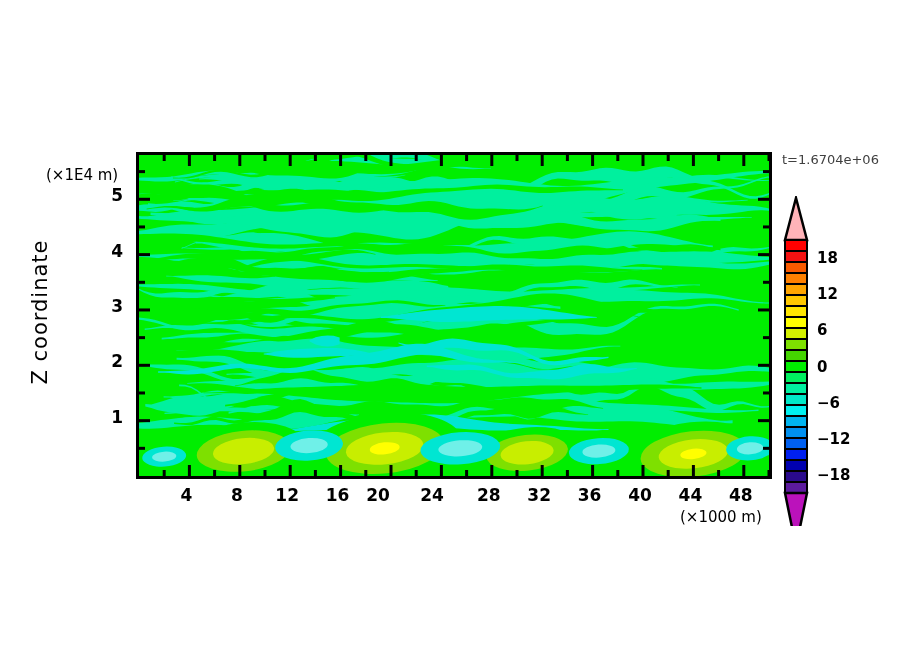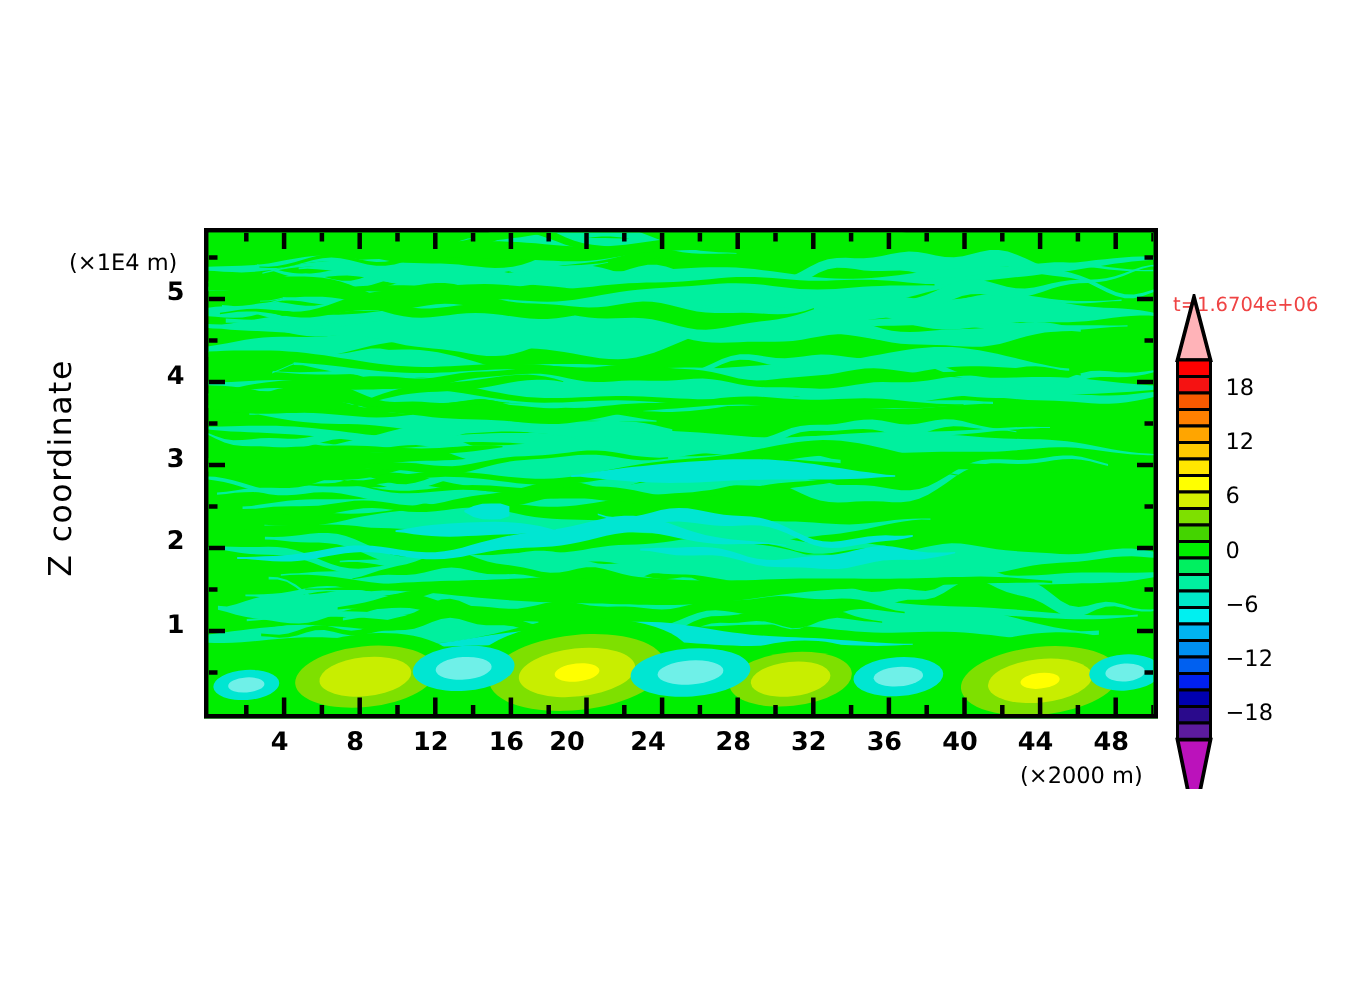--- a/index.html
+++ b/index.html
@@ -3,46 +3,46 @@
 <meta charset="utf-8">
 <style>
   html,body{margin:0;padding:0;}
   body{width:904px;height:654px;background:#ffffff;
        font-family:"DejaVu Sans",sans-serif;overflow:hidden;position:relative;}
   .root{position:absolute;left:0;top:0;width:904px;height:654px;}
   .ttl{position:absolute;left:0;top:85px;width:904px;text-align:center;
        font-size:25px;letter-spacing:1px;color:#000;font-weight:300;}
   .yunit{position:absolute;left:46px;top:118px;font-size:15px;color:#000;margin-top:48px;}
   .xunit{position:absolute;left:680px;top:508px;font-size:15px;color:#000;}
-  .tstamp{position:absolute;left:782px;top:152px;font-size:13px;color:#ef4444;margin-top:44px;}
+  .tstamp{position:absolute;left:782px;top:152px;font-size:13px;color:#404040;}
   .xaxis-title{position:absolute;left:0;top:526px;width:766px;text-align:center;
        font-size:21px;letter-spacing:1px;color:#000;}
   .yaxis-title{position:absolute;left:-60px;top:300px;width:200px;text-align:center;
        font-size:21px;letter-spacing:1px;color:#000;
        transform:rotate(-90deg);transform-origin:50% 50%;}
   .plotbox{position:absolute;left:136px;top:152px;width:630px;height:321px;
        border:3px solid #000;box-sizing:content-box;overflow:hidden;background:#00ee00;}
   .plotsvg{position:absolute;left:0;top:0;}
   .xtick-lbl{position:absolute;font-size:17px;font-weight:bold;color:#000;
        text-align:center;width:40px;}
   .ytick-lbl{position:absolute;font-size:17px;font-weight:bold;color:#000;
        text-align:right;width:40px;}
   .cb{position:absolute;left:779px;top:196px;}
-  .cb-lbl{position:absolute;font-size:15px;font-weight:normal;color:#000;}
+  .cb-lbl{position:absolute;font-size:15px;font-weight:bold;color:#000;}
 </style>
 </head>
 <body>
 
 <div class="root">
 
   <div class="yunit">(×1E4 m)</div>
   <div class="tstamp">t=1.6704e+06</div>
 
   <div class="yaxis-title">Z coordinate</div>
-  <div class="xunit">(×2000 m)</div>
+  <div class="xunit">(×1000 m)</div>
 
   <div class="plotbox">
     <svg class="plotsvg" width="630" height="321" viewBox="0 0 630 321" preserveAspectRatio="none">
       <defs>
         <clipPath id="pc">
             <rect x="0" y="0" width="630" height="321"></rect>
           </clipPath>
       </defs>
       <g clip-path="url(#pc)" id="field-layer">
           <path d="M0 0H630V321H0Z" fill="#00ee00"></path>

